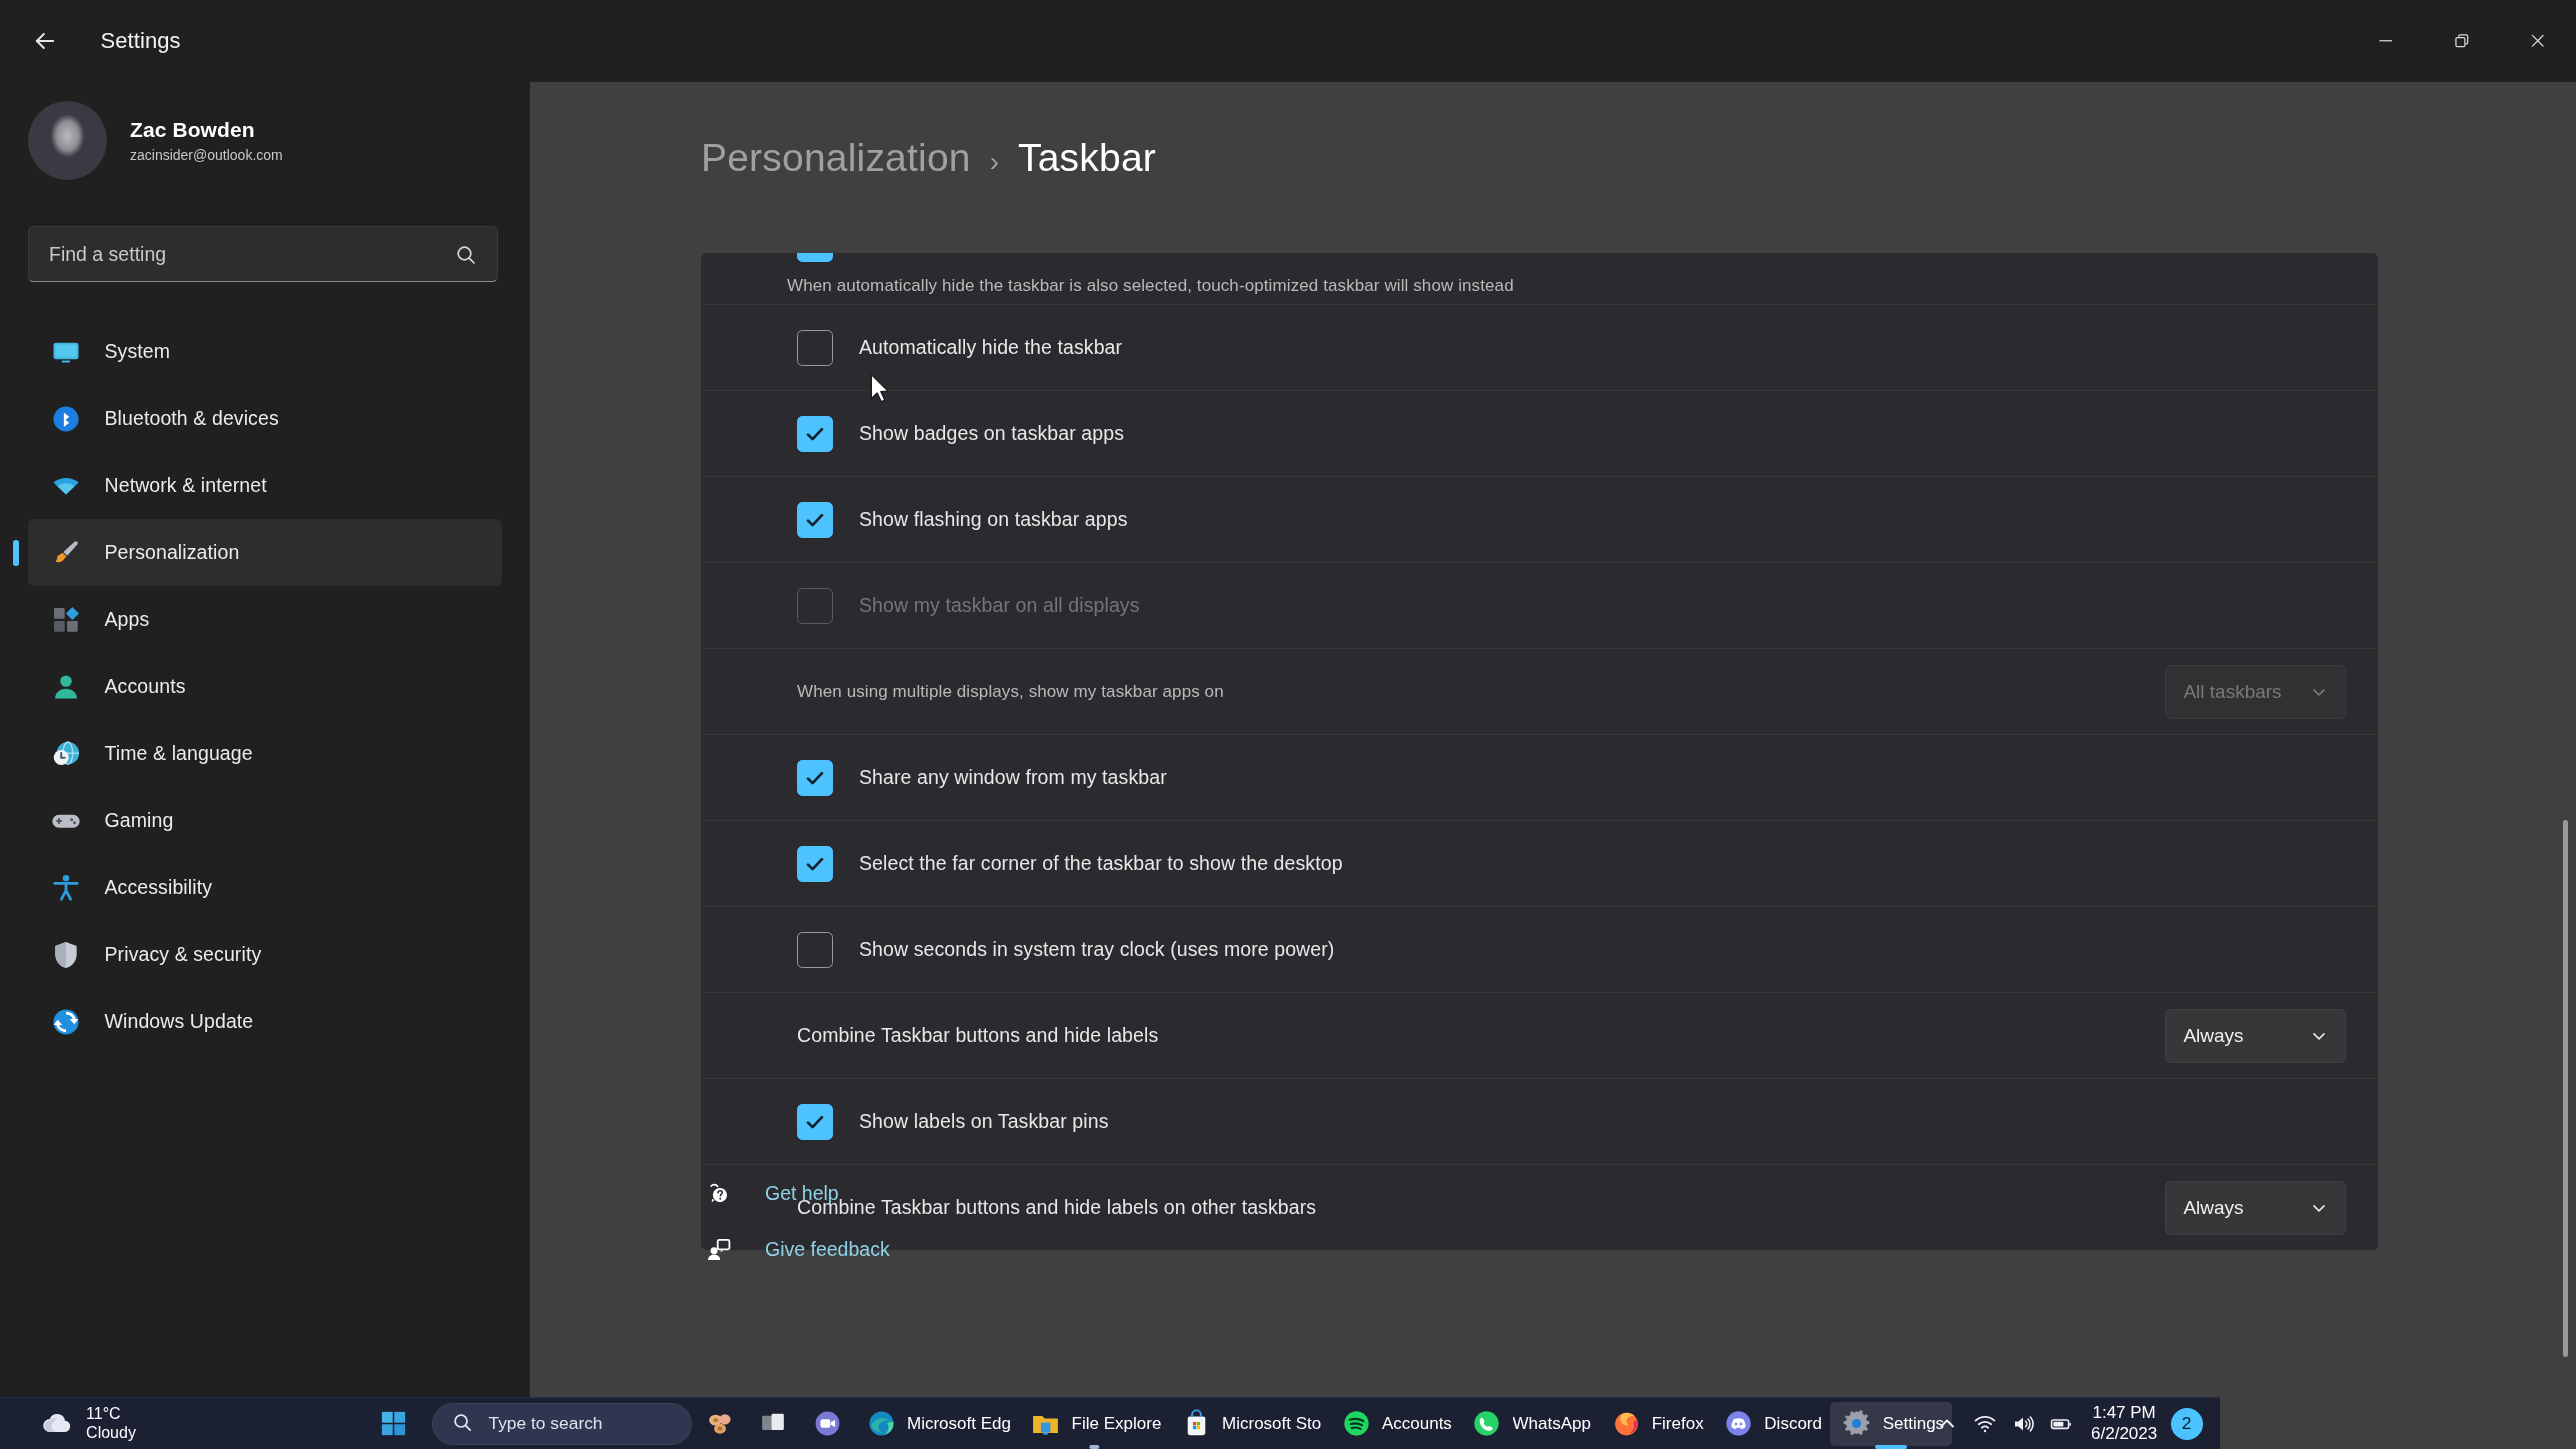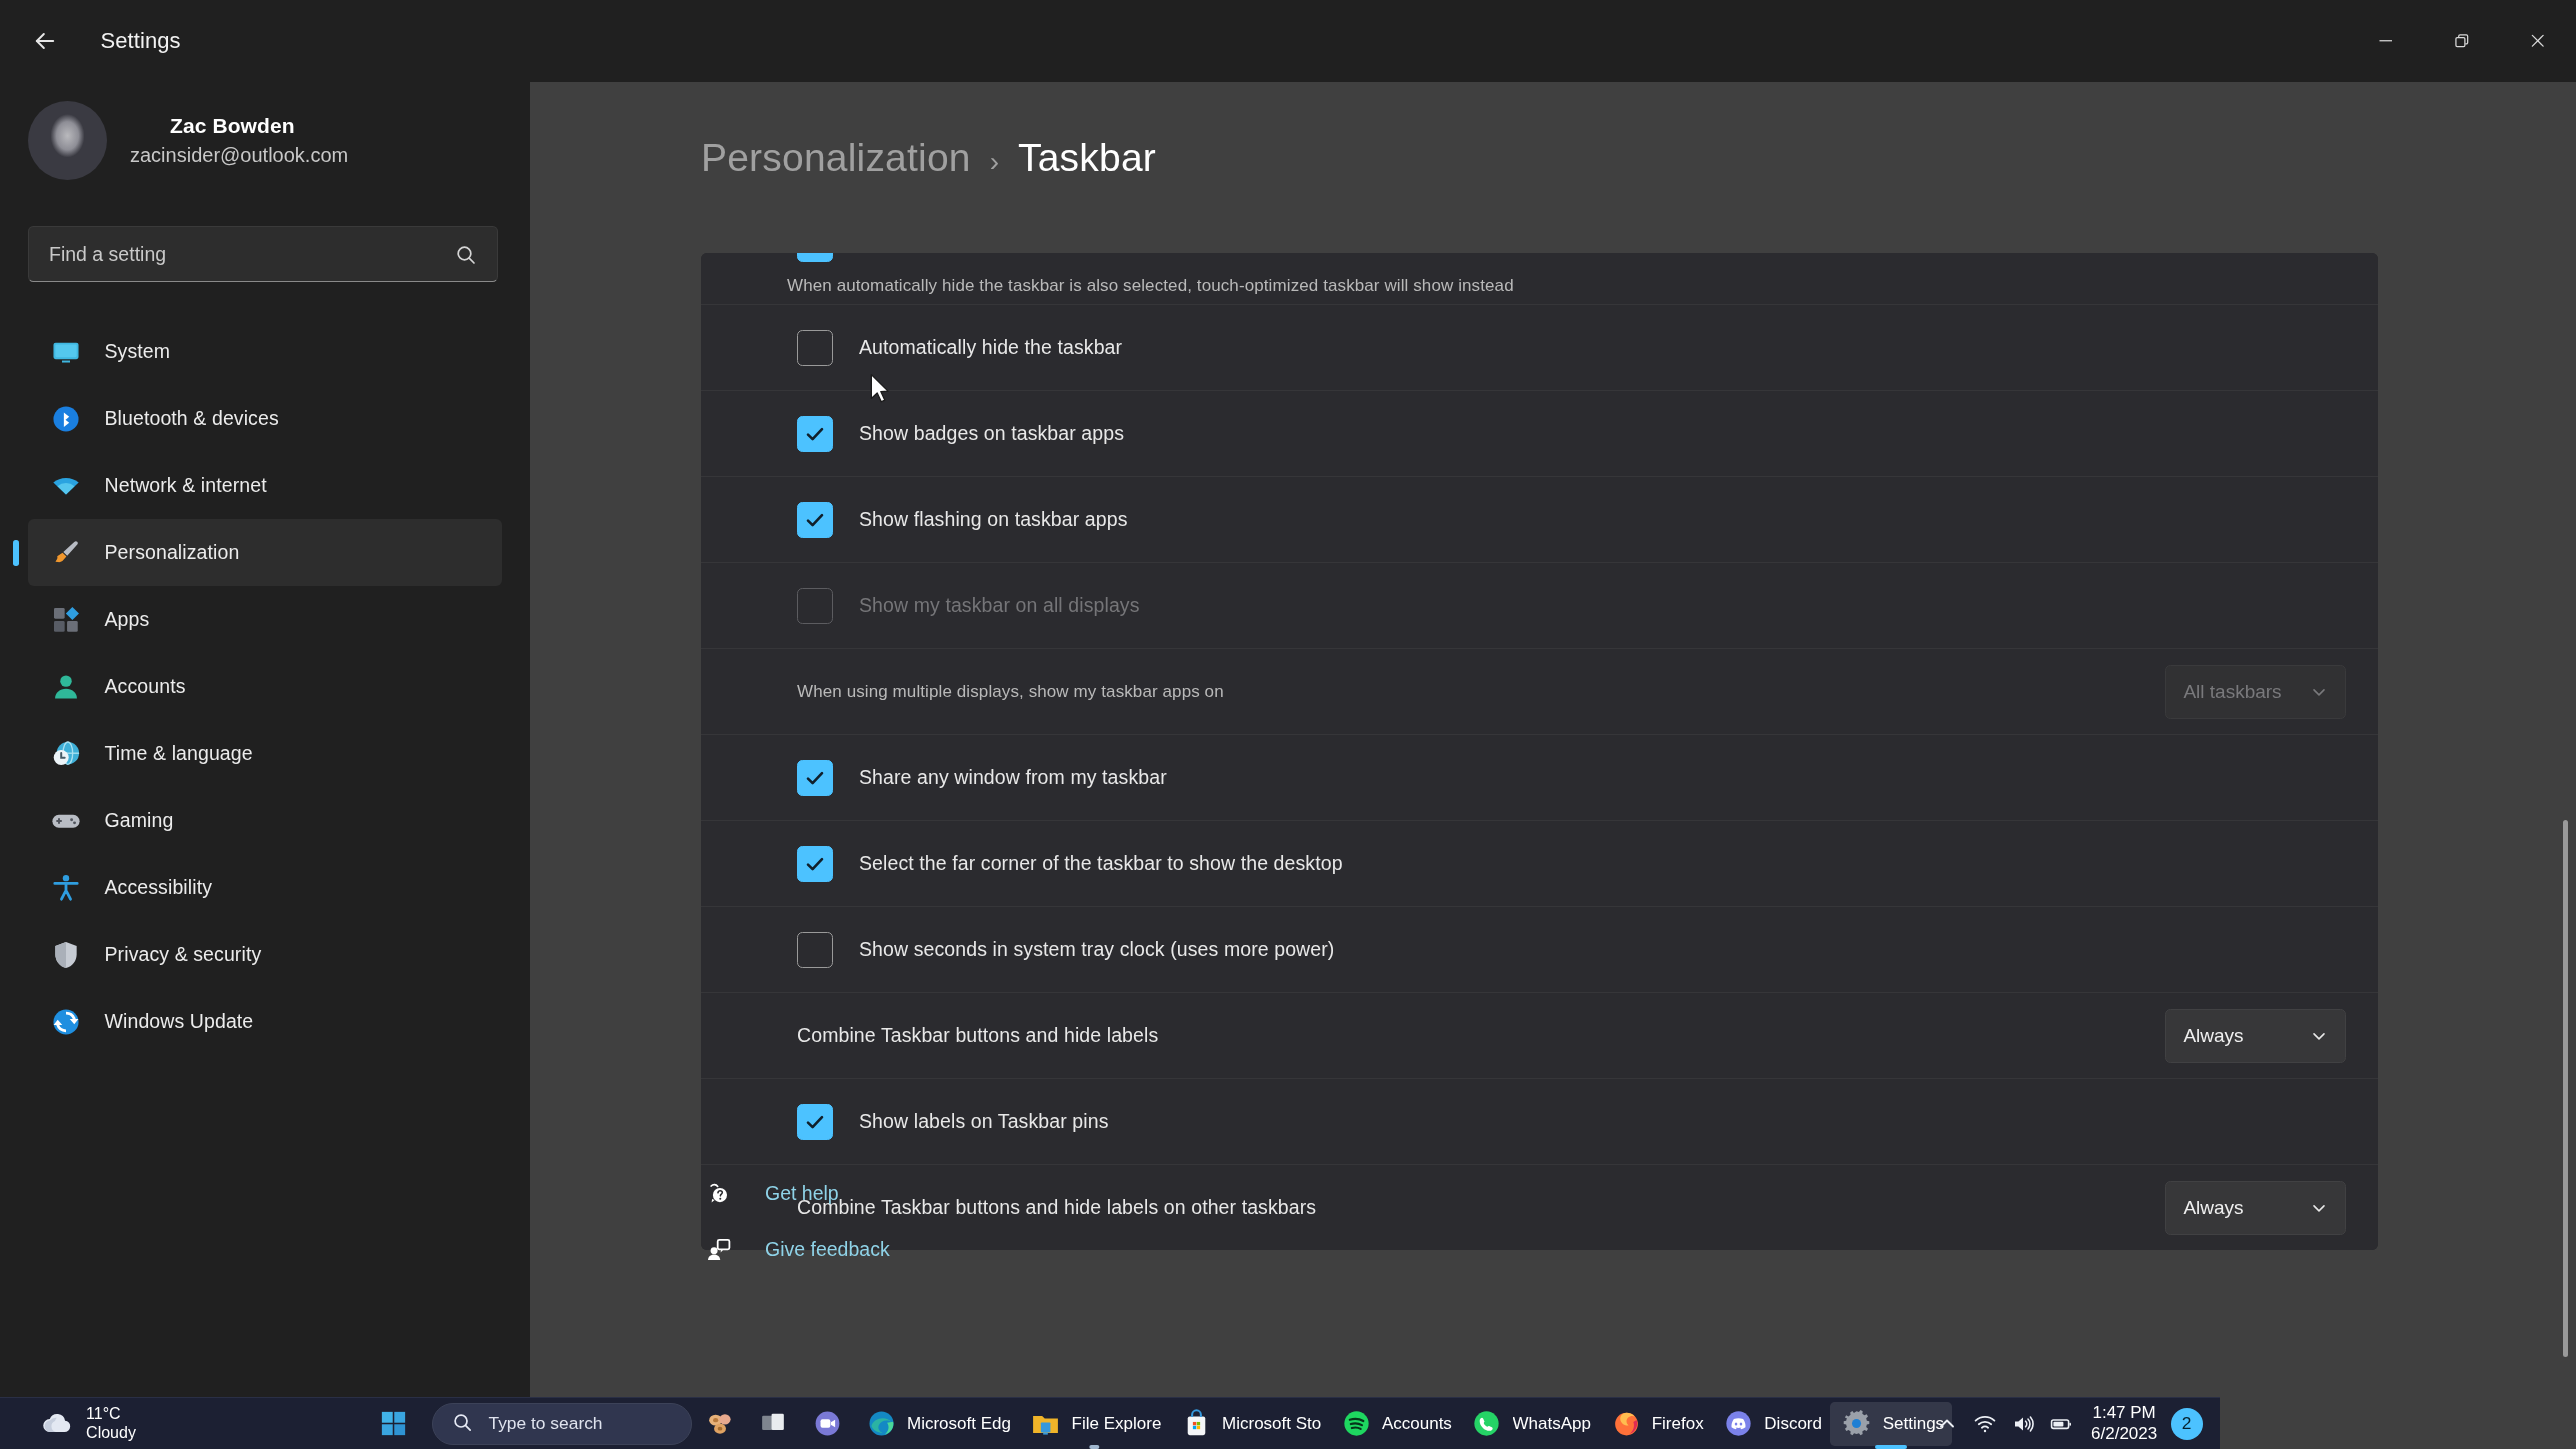--- a/index.html
+++ b/index.html
@@ -64,22 +64,22 @@
     width: 79px; height: 79px; border-radius: 50%;
     background:
       radial-gradient(ellipse 20px 25.5px at 50% 44%, #b9b9bd 0%, #8e8e96 55%, #3a3a42 85%),
       radial-gradient(ellipse 35px 29.5px at 50% 20%, #0c0c10 0%, #08080b 70%),
       radial-gradient(ellipse 31px 27px at 50% 96%, #2a2a30 0%, #141418 75%),
       #0a0a0d;
     overflow: hidden;
     flex: none;
   }
   #profile-text { margin-left: 23px; }
-  #profile-name { font-size: 21px; color: #ffffff; font-weight: 600; letter-spacing:0.1px;margin-left:40px; }
-  #profile-email { font-size: 20px; color: #c8c8c8; margin-top: 5.4px; }
+  #profile-name { font-size: 21px; color: #ffffff; font-weight: 600; letter-spacing:0.1px; }
+  #profile-email { font-size: 14px; color: #c8c8c8; margin-top: 5.4px; }
 
   #find-setting {
     position: relative;
     margin: 46px 0 0 28px;
     width: 470px; height: 56px;
     background: #2d2d2d;
     border: 0.7px solid #3a3a3a;
     border-bottom: 1.3px solid #8a8a8a;
     border-radius: 5.4px;
     display: flex; align-items: center;

